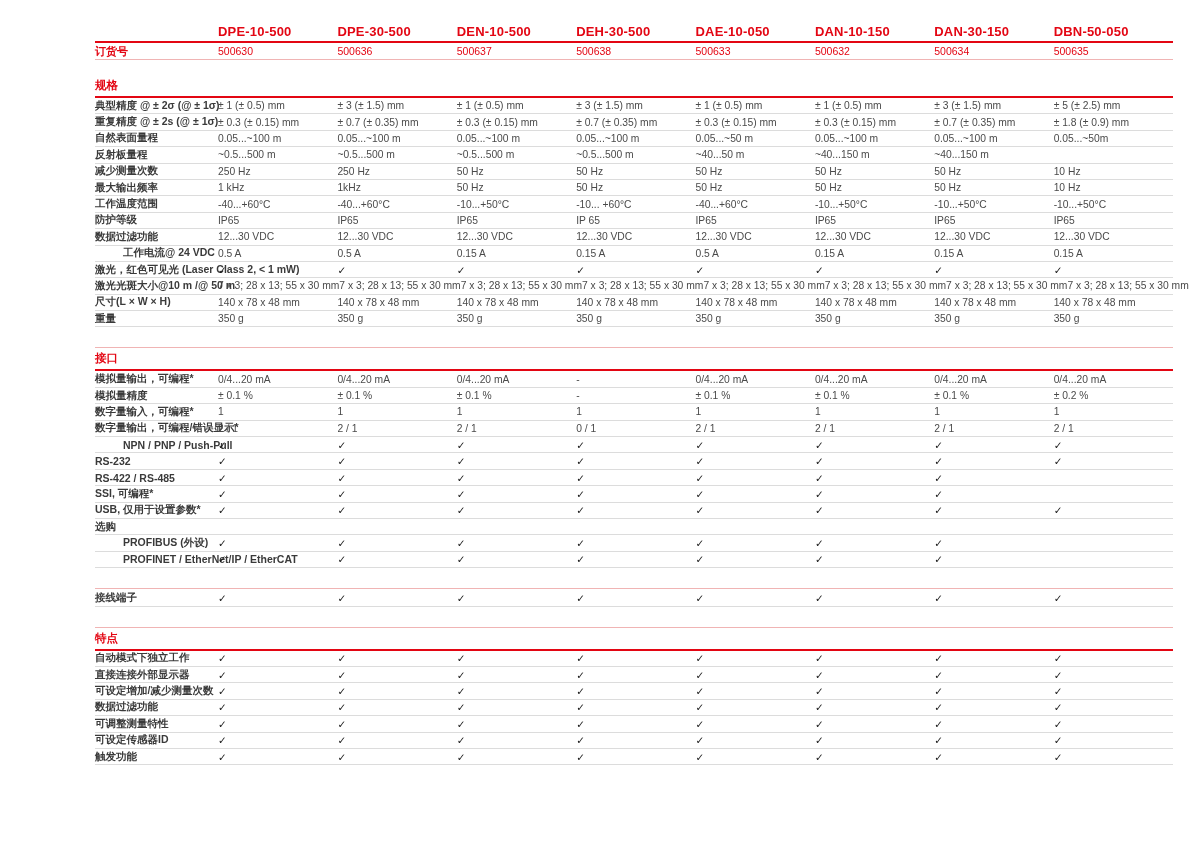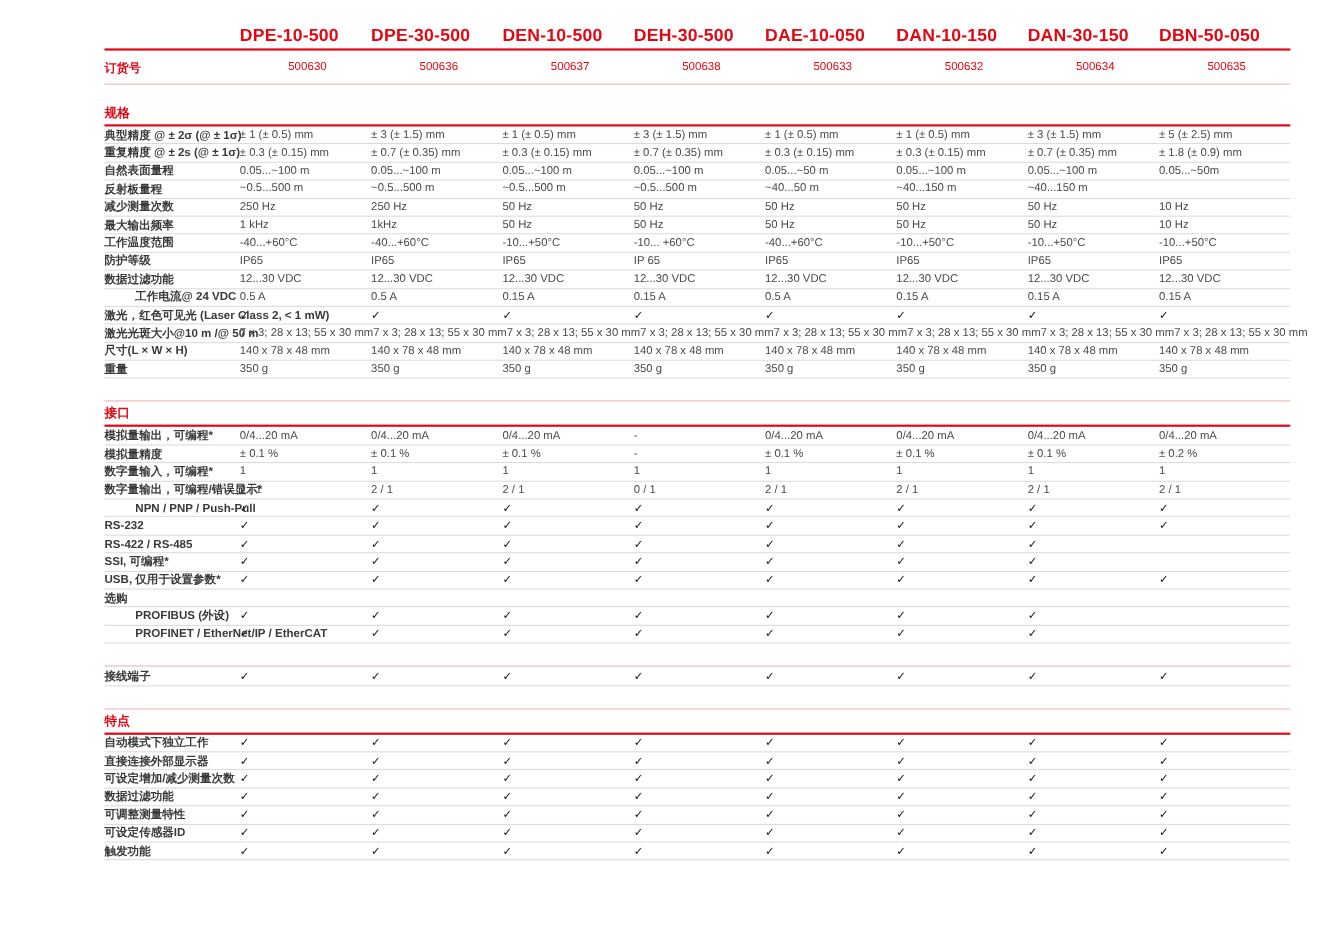--- a/index.html
+++ b/index.html
@@ -13,24 +13,24 @@
   .sheet { position: absolute; left: 95px; top: 24px; width: 1078px; }
 
   .grid {
     display: grid;
     grid-template-columns: 123px repeat(8, 1fr);
     column-gap: 0;
   }
 
   
   .header-row { align-items: end; border-bottom: 2px solid #e30613; padding-bottom: 2px; }
-  .model { color: #e30613; font-weight: bold; font-size: 16px; letter-spacing: 0.2px; white-space: nowrap; }
+  .model { color: #e30613; font-weight: bold; font-size: 13px; letter-spacing: 0.2px; white-space: nowrap; }
 
   
-  .order-row { height: 31px; align-items: center; border-bottom: 1px solid #f0b4b4; gap: 44px; }
+  .order-row { height: 17px; align-items: center; border-bottom: 1px solid #f0b4b4; }
   .order-row .lbl { color: #e30613; font-weight: bold; font-size: 11px; }
   .order-row .val { color: #e30613; font-size: 10.5px; }
 
   
   .section { margin-top: 16px; }
   .section.gap { margin-top: 20px; border-top: 1px solid #f0b4b4; padding-top: 1px; }
   .sec-title {
     color: #e30613; font-weight: bold; font-size: 11.5px;
     padding: 2px 0 3px 0;
     border-bottom: 2px solid #e30613;

